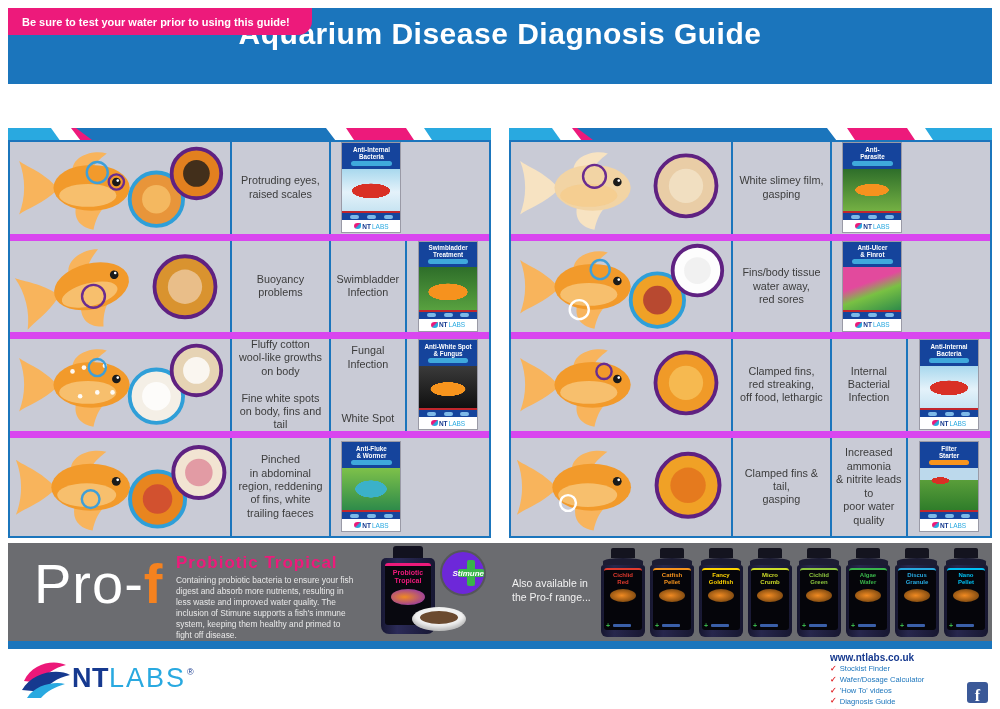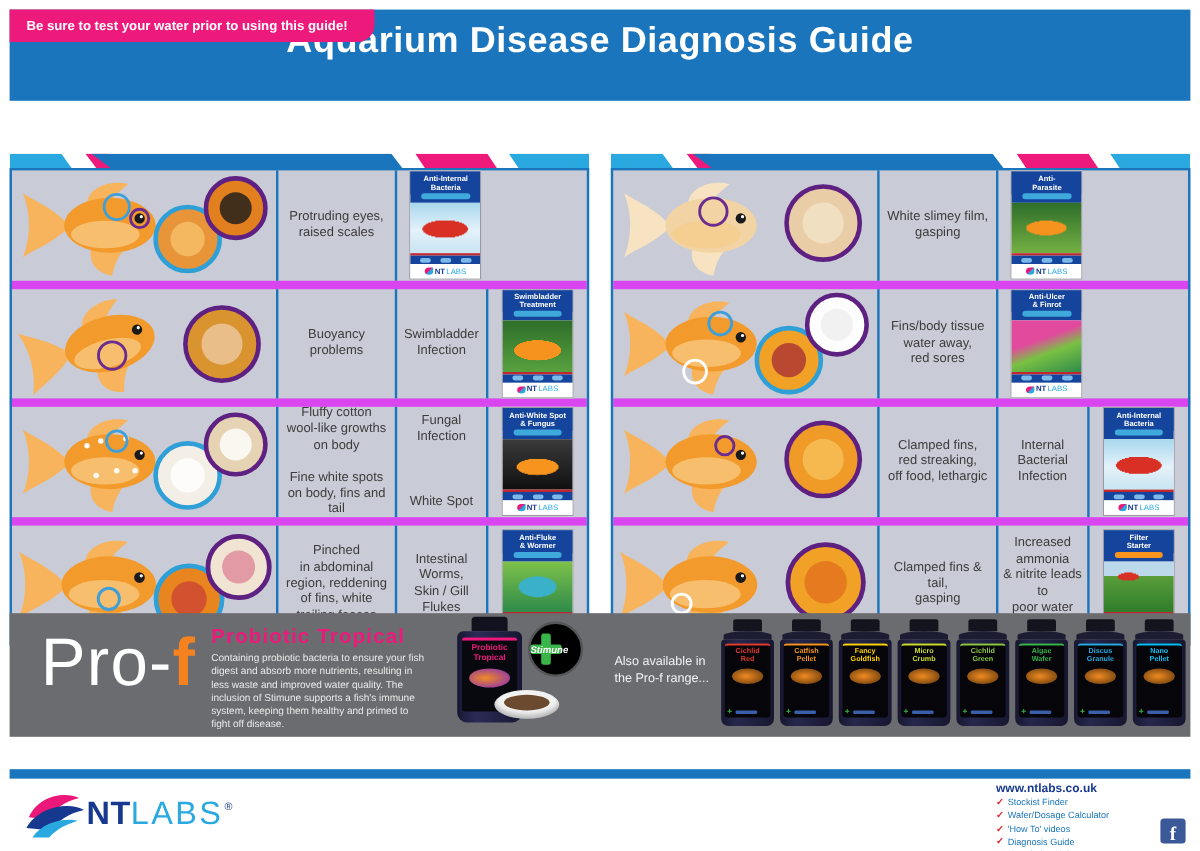--- a/index.html
+++ b/index.html
@@ -62,40 +62,40 @@
   .ph8 { background:radial-gradient(30% 16% at 35% 30%, #d93025 0 50%, rgba(0,0,0,0) 51%), linear-gradient(180deg,#bcd9ec 0 28%, #5a9e3a 28%, #2f7d2a); }
   .p-strip { height:7px; background:#15449c; display:flex; align-items:center; justify-content:space-evenly; }
   .p-strip i { width:9px; height:4px; border-radius:2px; background:#7db9e8; }
   .p-foot { height:12px; background:#fff; display:flex; align-items:center; justify-content:center; gap:1px;
             font-size:6.5px; }
   .p-foot .wv { display:inline-block; width:7px; height:6px; border-radius:60% 10% 60% 60%;
                 background:linear-gradient(135deg,#ec1879 42%,#29a9e0 58%); }
   .p-foot b { color:#16398f; } .p-foot span { color:#29a9e0; }
 
   
-  .profband { position:absolute; left:8px; top:511px; width:984px; height:103px; background:#6b6c70; }
+  .profband { position:absolute; left:8px; top:543px; width:984px; height:103px; background:#6b6c70; }
   .bluestrip { position:absolute; left:8px; top:641px; width:984px; height:8px; background:#1b75bc; }
   .prof-brand { position:absolute; left:26px; top:8px; font-size:56px; font-weight:300; color:#ffffff; letter-spacing:1px; }
   .prof-brand .f { color:#f5821f; font-weight:bold; }
   .prof-title { position:absolute; left:168px; top:10px; font-size:17px; font-weight:bold; color:#ed1a7b; letter-spacing:1px; }
   .prof-desc { position:absolute; left:168px; top:32px; width:182px; font-size:8.4px; line-height:1.32; color:#e9e9e9; }
   .bigbottle { position:absolute; left:372px; top:3px; width:56px; height:92px; }
   .bb-cap { width:30px; height:12px; margin:0 auto; background:#12121f; border-radius:3px 3px 0 0; }
   .bb-body { width:54px; height:76px; margin:0 auto; background:linear-gradient(90deg,#171733,#2b2b58 30%,#171733);
              border-radius:5px 5px 8px 8px; padding-top:5px; }
   .bb-label { margin:0 4px; height:62px; background:#08080f; border-radius:3px; border-top:3px solid #ed1a7b;
               display:flex; flex-direction:column; align-items:center; }
   .bb-name { font-size:7px; font-weight:bold; color:#ed1a7b; text-align:center; line-height:1.15; margin-top:3px; }
   .bb-fish { width:34px; height:16px; border-radius:50%; margin-top:4px;
              background:radial-gradient(ellipse at 40% 50%, #f08a22, #9c3f9c 75%, #1a1a2a); }
   .dish { position:absolute; left:404px; top:64px; width:54px; height:24px; background:#f2f2f2; border-radius:50%;
           box-shadow:inset 0 -3px 4px rgba(0,0,0,.25); z-index:2; }
   .dish::after { content:""; position:absolute; left:8px; top:4px; width:38px; height:13px; border-radius:50%; background:#6b4a2f; }
   .stimune { position:absolute; left:432px; top:7px; width:46px; height:46px; border-radius:50%;
-             background:#000000; border:2px solid #55565a; display:flex; align-items:center; justify-content:flex-start; }
+             background:#6d28d9; border:2px solid #55565a; display:flex; align-items:center; justify-content:flex-end; }
   .stimune .cross { position:absolute; width:26px; height:26px; }
   .stimune .cross::before { content:""; position:absolute; left:9px; top:0; width:8px; height:26px; background:#39b54a; border-radius:2px; }
   .stimune .cross::after  { content:""; position:absolute; left:0; top:9px; width:26px; height:8px; background:#39b54a; border-radius:2px; }
   .stimune .st-txt { position:relative; z-index:2; color:#fff; font-size:8px; font-weight:bold; font-style:italic; }
   .also { position:absolute; left:504px; top:34px; width:86px; font-size:10.5px; line-height:1.3; color:#f2f2f2; }
   .range { position:absolute; left:592px; top:5px; width:390px; display:flex; gap:3px; }
 
   
   .bottle { width:46px; height:92px; position:relative; --c:#fff; }
   .b-cap { width:24px; height:10px; margin:0 auto; background:#14141f; border-radius:2px 2px 0 0; }
@@ -309,22 +309,20 @@
             <circle cx="150" cy="60" r="28" fill="#e8851f" stroke="#2f9fd8" stroke-width="4"></circle>
             <circle cx="150" cy="60" r="15" fill="#cc4433" opacity="0.8"></circle>
             <circle cx="192" cy="33" r="26" fill="#f2e4d2" stroke="#5f2181" stroke-width="4"></circle>
             <circle cx="192" cy="33" r="14" fill="#dd8899" opacity="0.8"></circle>
   </svg></div>
       <div class="cell cell-sym txt ml">Pinched
 in abdominal
 region, reddening
 of fins, white
 trailing faeces</div>
-      <div class="cell cell-dis txt ml">Intestinal Worms,
-Skin / Gill Flukes</div>
       <div class="cell cell-sol">
         <div class="product">
           <div class="p-headwrap">
               <div class="p-head ml">Anti-Fluke
 &amp; Wormer</div>
               <div class="p-pill"></div>
             </div>
           <div class="p-photo ph4"></div>
           <div class="p-strip">
               <i></i>

